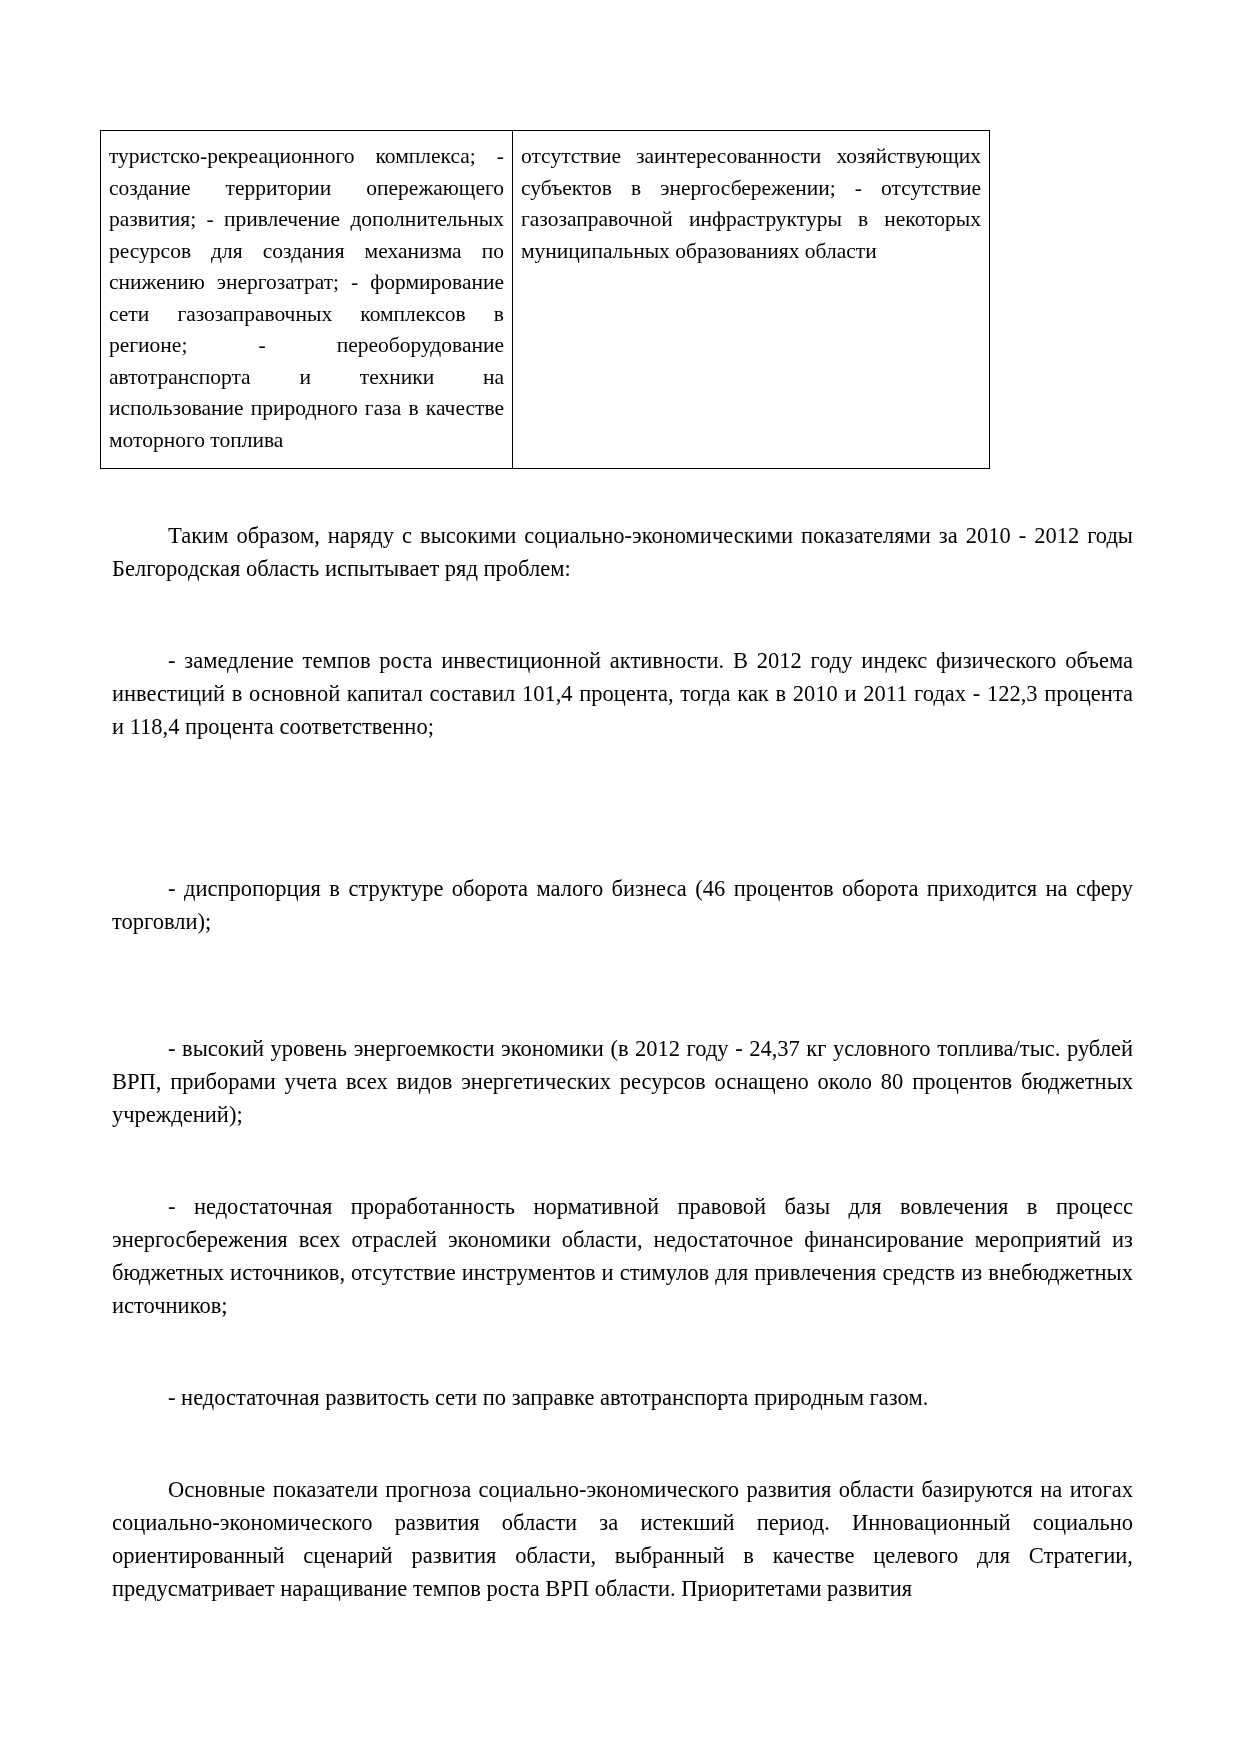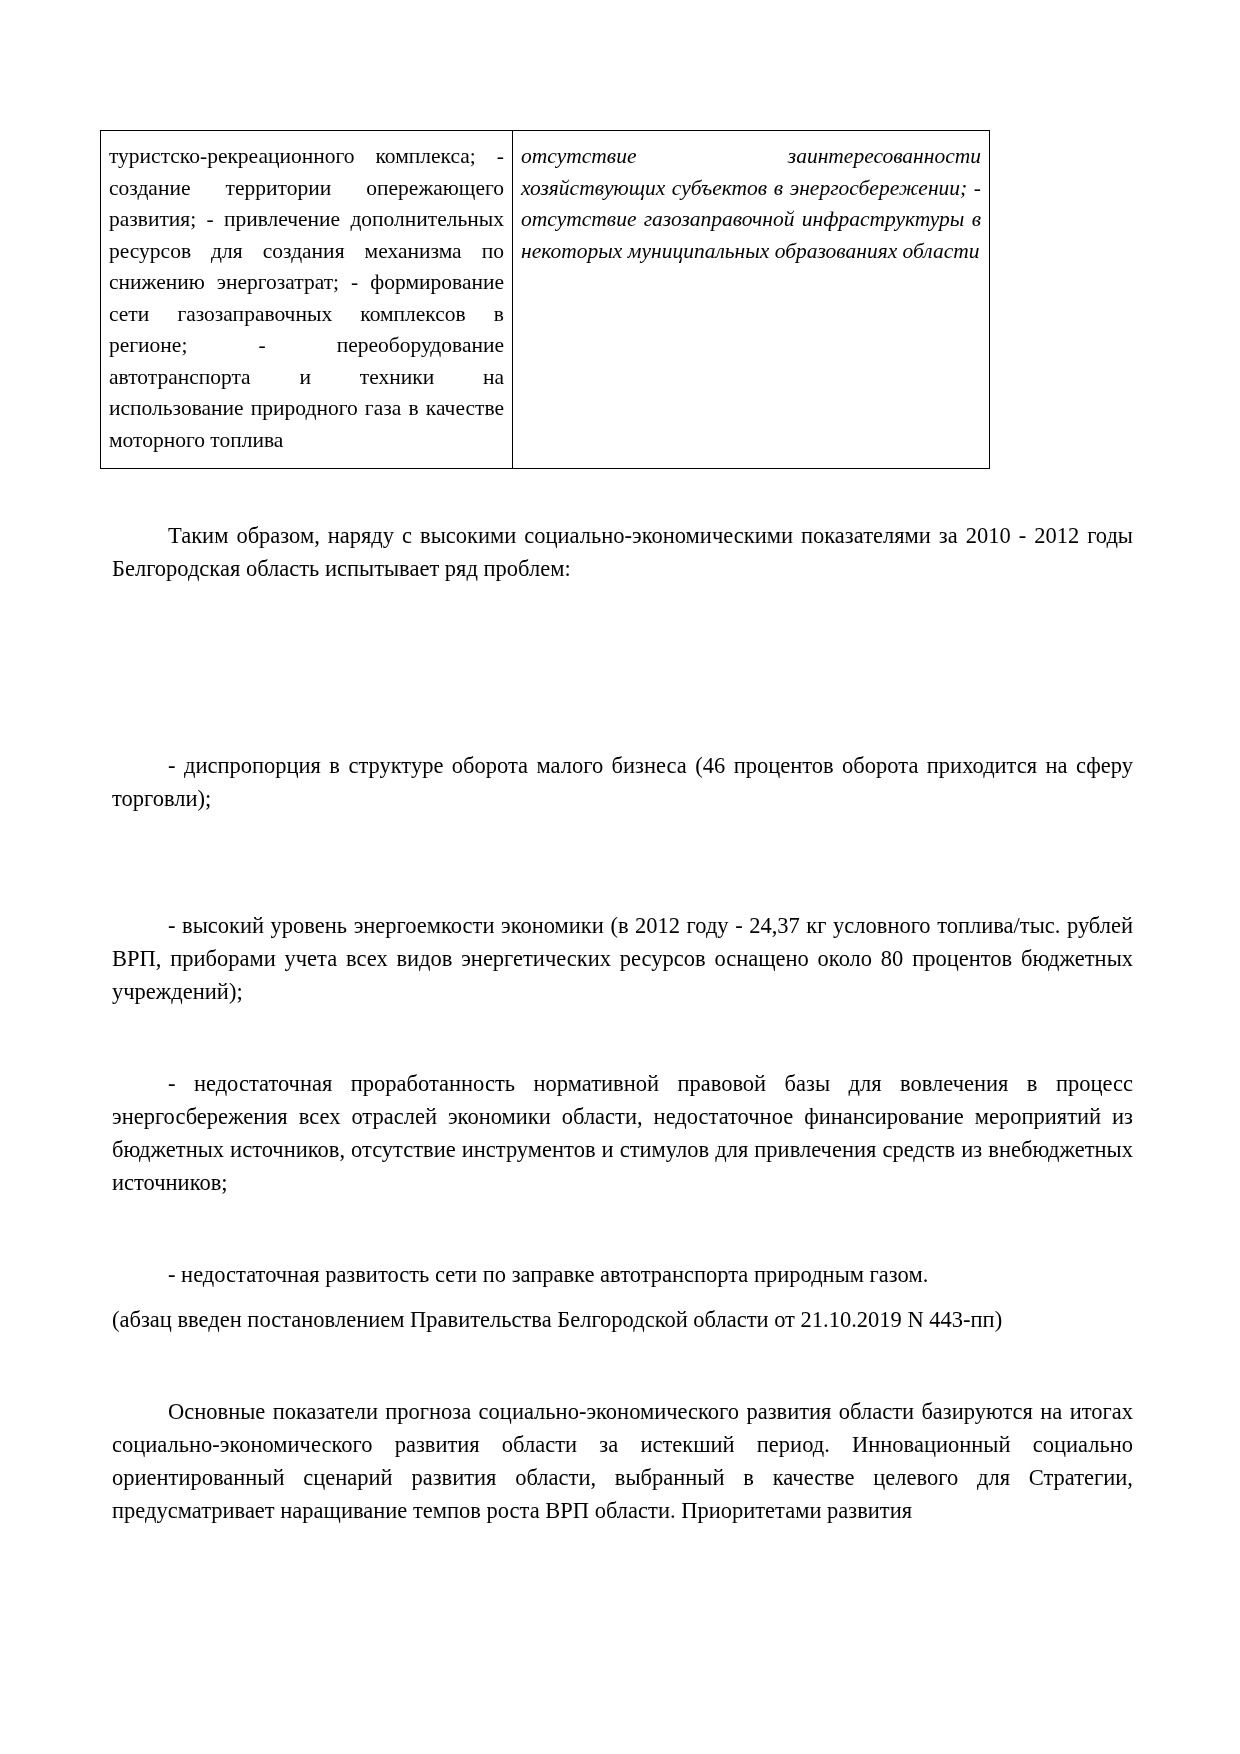--- a/index.html
+++ b/index.html
@@ -30,21 +30,21 @@
     width: 855px;
     table-layout: fixed;
     margin: 0;
   }
   table.problems-table td {
     border: 1.4px solid #000000;
     vertical-align: top;
     padding: 10px 8px 12px 8px;
   }
   td.col-left  { width: 395px; }
-  td.col-right { width: 460px; font-style: italic; }
+  td.col-right { width: 460px; }
 
   .cell-p {
     margin: 0;
     font-size: 21.5px;
     line-height: 31.5px;
     text-align: justify;
     text-justify: inter-word;
     hyphens: none;
   }
 
@@ -78,20 +78,21 @@
       </tr>
     </tbody>
       </table>
 
     <div class="after-table"></div>
 
     <p class="body-p indent">Таким образом, наряду с высокими социально-экономическими показателями за 2010 - 2012 годы Белгородская область испытывает ряд проблем:</p>
 
     <div class="gap-lg"></div>
 
+    <p class="body-p indent">- замедление темпов роста инвестиционной активности. В 2012 году индекс физического объема инвестиций в основной капитал составил 101,4 процента, тогда как в 2010 и 2011 годах - 122,3 процента и 118,4 процента соответственно;</p>
 
     <div class="gap-lg"></div>
 
 
     <div class="gap-lg"></div>
 
 
     <div class="gap-lg"></div>
 
     <p class="body-p indent">- диспропорция в структуре оборота малого бизнеса (46 процентов оборота приходится на сферу торговли);</p>
@@ -103,20 +104,19 @@
 
     <p class="body-p indent">- высокий уровень энергоемкости экономики (в 2012 году - 24,37 кг условного топлива/тыс. рублей ВРП, приборами учета всех видов энергетических ресурсов оснащено около 80 процентов бюджетных учреждений);</p>
 
     <div class="gap-lg"></div>
 
     <p class="body-p indent">- недостаточная проработанность нормативной правовой базы для вовлечения в процесс энергосбережения всех отраслей экономики области, недостаточное финансирование мероприятий из бюджетных источников, отсутствие инструментов и стимулов для привлечения средств из внебюджетных источников;</p>
 
     <div class="gap-lg"></div>
 
     <p class="body-p indent">- недостаточная развитость сети по заправке автотранспорта природным газом.</p>
-    <p class="body-p">(абзац введен постановлением Правительства Белгородской области от 21.10.2019 N 443-пп)</p>
 
     <div class="gap-lg"></div>
 
     <p class="body-p indent">Основные показатели прогноза социально-экономического развития области базируются на итогах социально-экономического развития области за истекший период. Инновационный социально ориентированный сценарий развития области, выбранный в качестве целевого для Стратегии, предусматривает наращивание темпов роста ВРП области. Приоритетами развития</p>
 
   </div>
 </div>
 
 </body></html>

